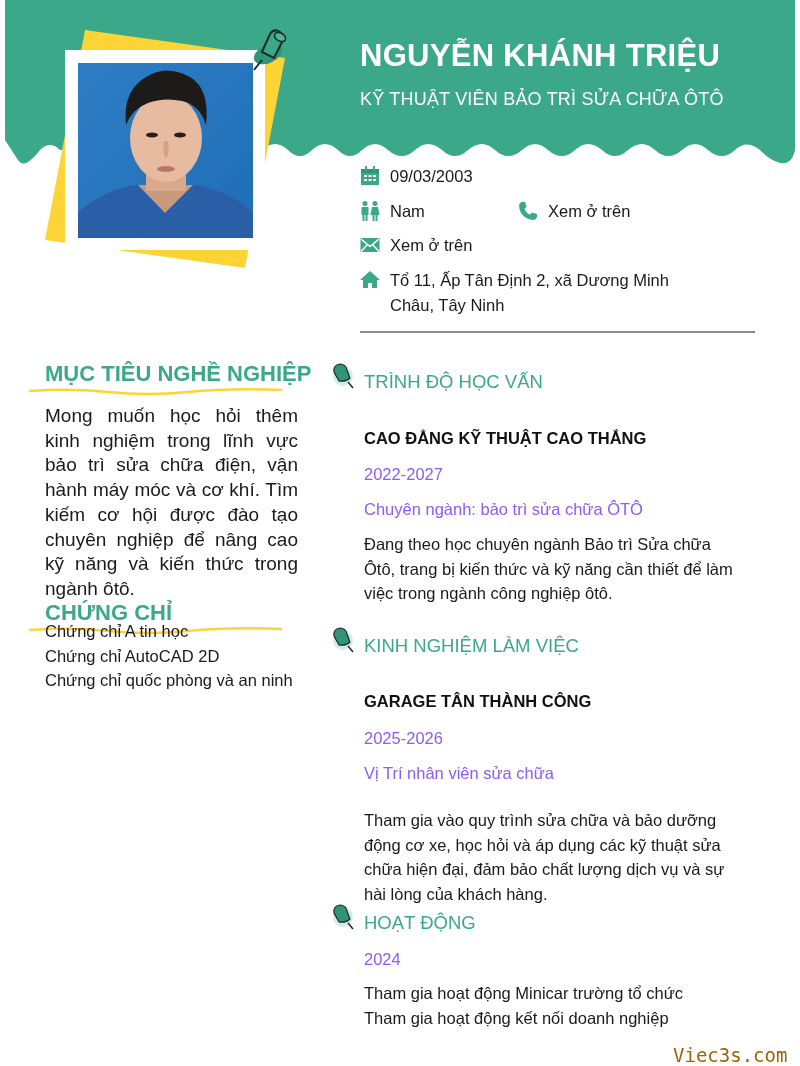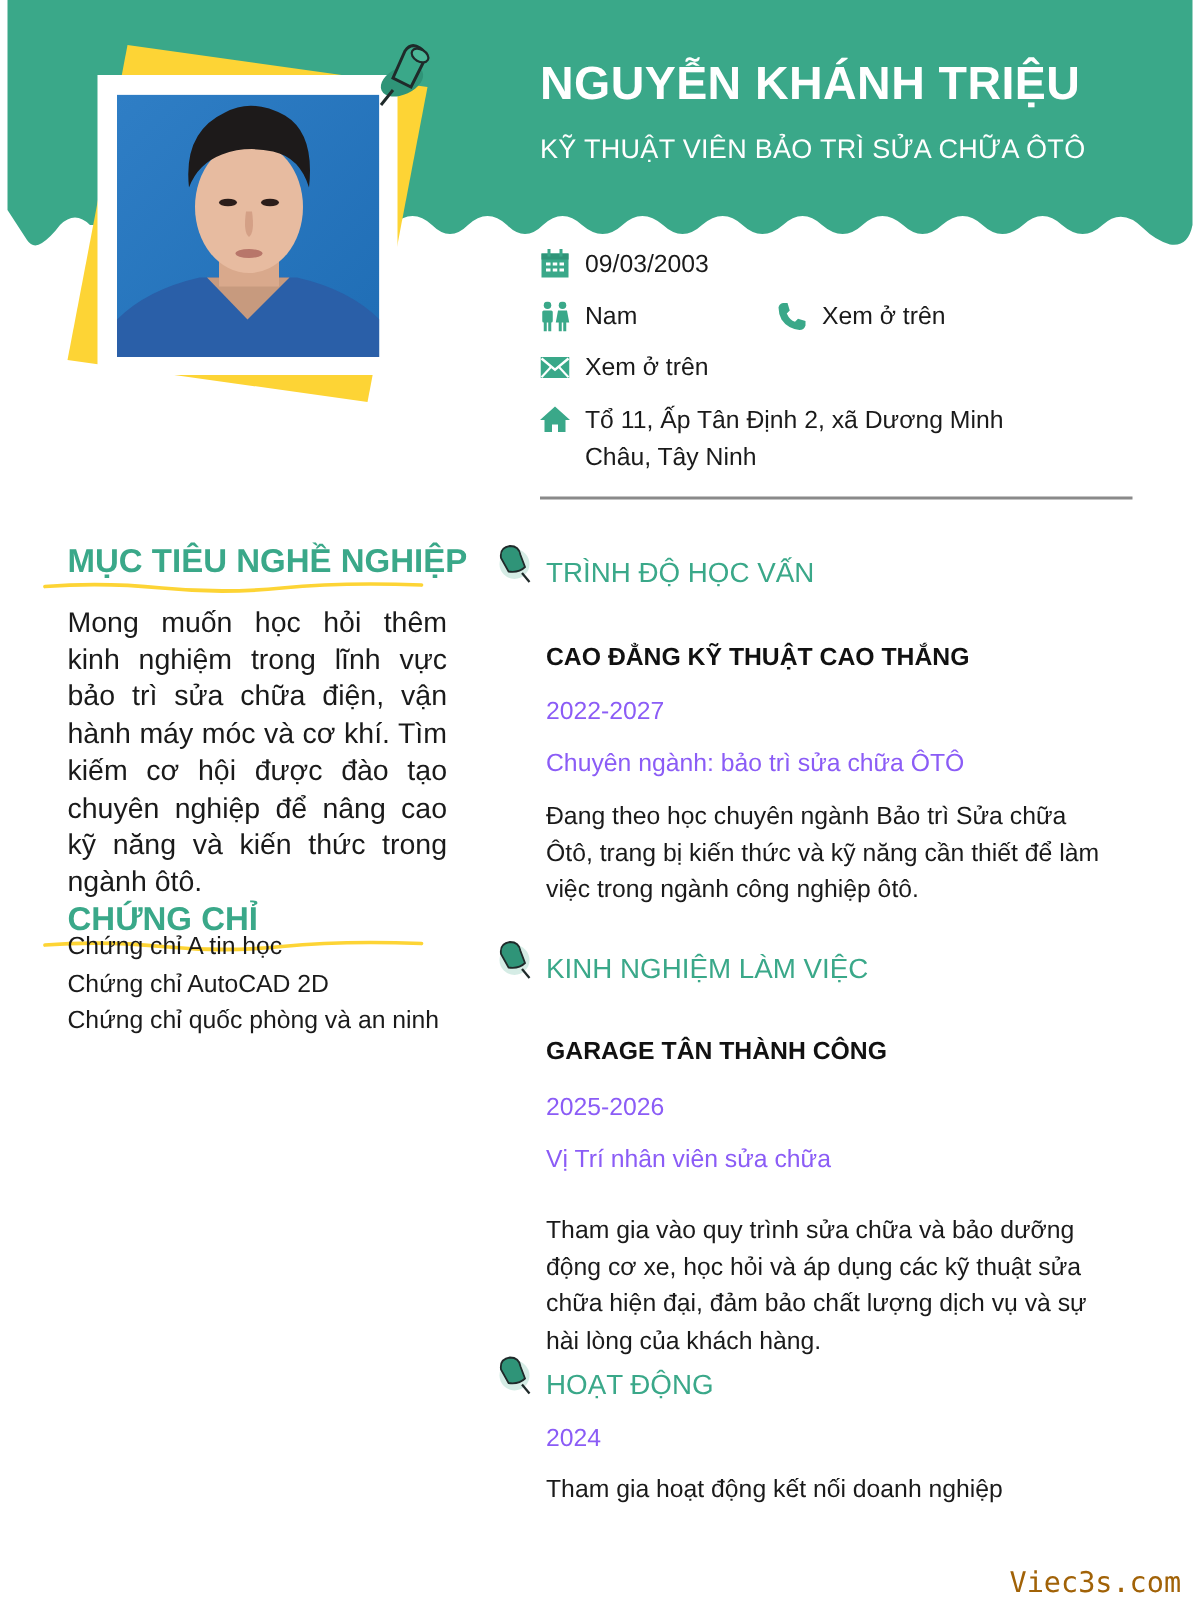--- a/index.html
+++ b/index.html
@@ -190,16 +190,17 @@
 <div class="para" style="top:796px;margin-top:12px;">Tham gia vào quy trình sửa chữa và bảo dưỡng động cơ xe, học hỏi và áp dụng các kỹ thuật sửa chữa hiện đại, đảm bảo chất lượng dịch vụ và sự hài lòng của khách hàng.</div>
 
 <svg class="section-pin" style="top:903px;" viewBox="0 0 26 28">
   <circle cx="13" cy="14" r="10" fill="#b9e0d3" opacity="0.6"></circle>
   <path d="M4,10 Q3,3 10,2 Q16,2 17,8 L20,16 Q16,20 9,19 Z" fill="#2f9478" stroke="#1f2a2a" stroke-width="1.2"></path>
   <line x1="18" y1="20" x2="23" y2="26" stroke="#1f2a2a" stroke-width="1.5"></line>
 </svg>
 <div class="right-heading" style="top:912px;">HOẠT ĐỘNG</div>
 <div class="line" style="top:950px;">2024</div>
 <div class="para" style="top:981px;">
+  <div>Tham gia hoạt động Minicar trường tổ chức</div>
   <div>Tham gia hoạt động kết nối doanh nghiệp</div>
 </div>
 
 <div class="watermark">Viec3s.com</div>
 
 </body></html>

